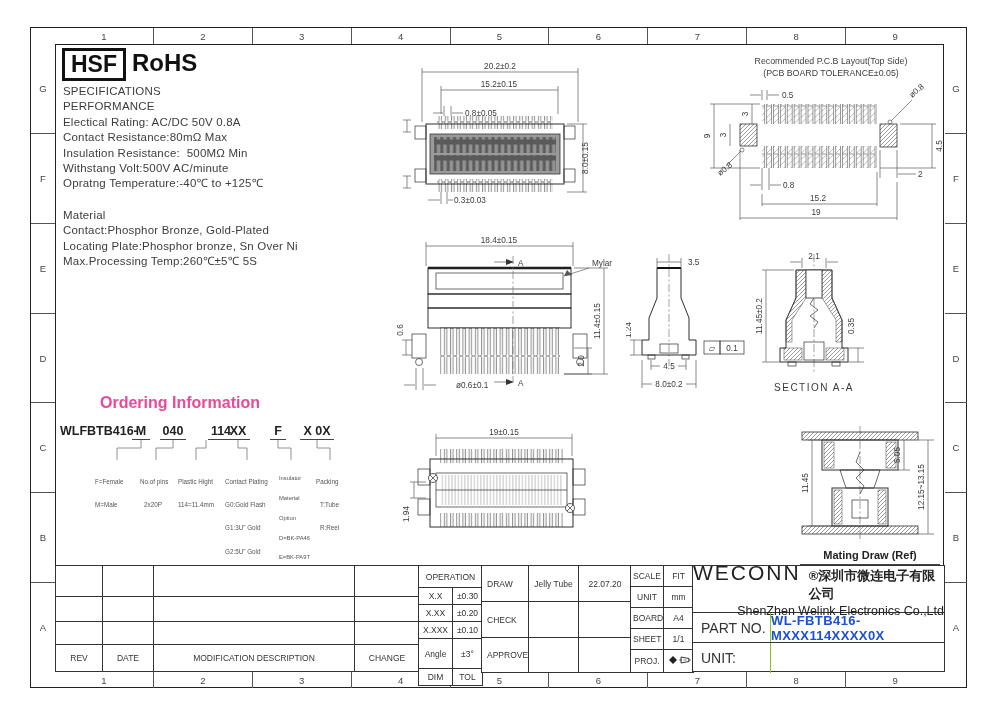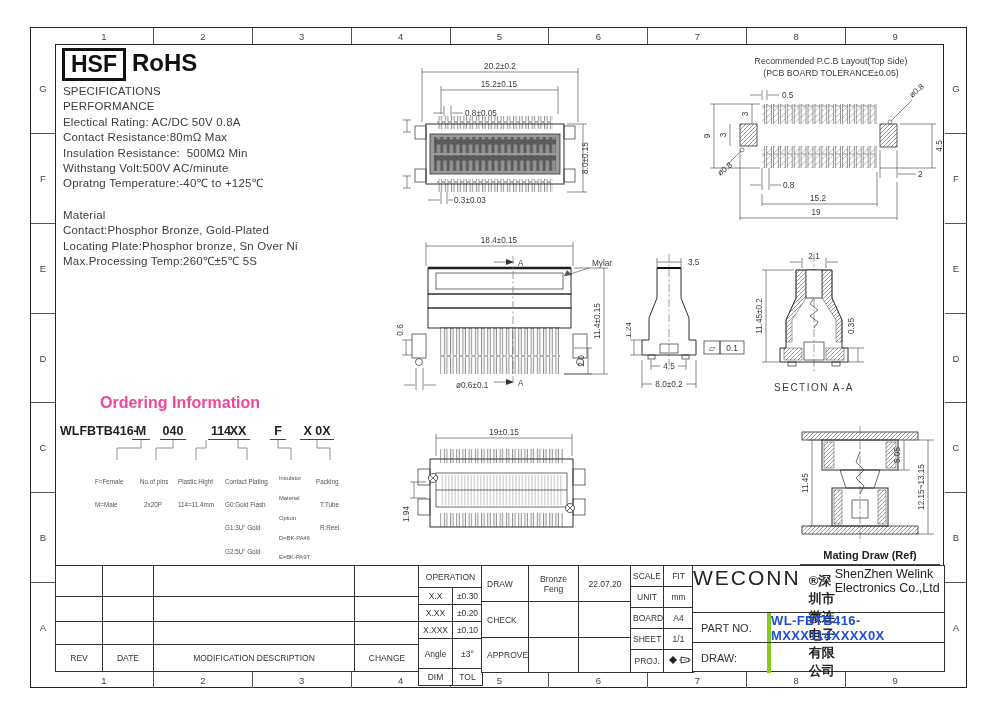--- a/index.html
+++ b/index.html
@@ -25,26 +25,26 @@
     border-bottom:1.2px solid #444;padding-bottom:1px}
   .pprefix{position:absolute;font-weight:700;font-size:12.5px;color:#222}
   .ocol{position:absolute;font-size:6.3px;color:#555;line-height:7.8px;white-space:pre}
   .ocol.small{font-size:5.8px;line-height:6.6px}
   
   table{border-collapse:collapse;table-layout:fixed;position:absolute;background:#fff}
   td{border:1px solid #333;font-size:8.5px;color:#333;text-align:center;vertical-align:middle;
      overflow:hidden;padding:0 2px}
   
   .tb{position:absolute;border:1px solid #333;background:#fff}
-  .tb-top{height:47px;border-bottom:1px solid #333;display:flex;flex-direction:row;
-    align-items:flex-start;justify-content:center}
+  .tb-top{height:47px;border-bottom:1px solid #333;display:flex;flex-direction:column;
+    align-items:flex-end;justify-content:center}
   .tb-row{height:30px;display:flex;border-bottom:1px solid #333}
   .tb-row:last-child{border-bottom:none}
-  .tb-label{width:78px;border-right:4px solid #84cc16;display:flex;align-items:center;
-    padding-left:8px;font-size:11px;color:#333}
+  .tb-label{width:78px;border-right:1px solid #84cc16;display:flex;align-items:center;
+    padding-left:8px;font-size:14px;color:#333}
   .tb-val{flex:1;display:flex;align-items:center;justify-content:center}
   .logo-row{display:flex;align-items:baseline;gap:8px}
   .weconn{font-size:21px;letter-spacing:2px;color:#222}
   .cn{font-size:13px;font-weight:600;color:#222}
   .en{font-size:12.5px;color:#222;margin-top:1px}
   .partno{font-size:13px;font-weight:700;letter-spacing:.4px;color:#1d4ed8}
   .dtitle{font-size:9.5px;font-weight:600;color:#222}
   
   .ol{fill:none;stroke:#2e2e2e;stroke-width:1}
   .ol2{fill:none;stroke:#2e2e2e;stroke-width:.7}
@@ -557,21 +557,21 @@
 
 <table style="left:481px;top:565px;width:150px;height:107px">
   <colgroup>
         <col style="width:47px">
         <col style="width:50px">
         <col style="width:53px">
       </colgroup>
   <tbody>
         <tr style="height:36px">
     <td style="text-align:left;padding-left:5px">DRAW</td>
-    <td>Bronze Feng</td>
+    <td>Jelly Tube</td>
     <td>22.07.20</td>
   </tr>
   <tr style="height:36px">
     <td style="text-align:left;padding-left:5px">CHECK</td>
     <td></td>
     <td></td>
   </tr>
   <tr style="height:35px">
     <td style="text-align:center;padding-left:5px">APPROVE</td>
     <td></td>
@@ -621,17 +621,17 @@
       <span class="weconn">WECONN</span>
       <span class="cn">®深圳市微连电子有限公司</span>
     </div>
     <div class="en">ShenZhen Welink Electronics Co.,Ltd</div>
   </div>
   <div class="tb-row">
     <div class="tb-label">PART NO.</div>
     <div class="tb-val partno">WL-FBTB416-MXXX114XXXX0X</div>
   </div>
   <div class="tb-row">
-    <div class="tb-label">DRAW:</div>
+    <div class="tb-label">UNIT:</div>
   </div>
 </div>
 
 </div>
 
 </body></html>

